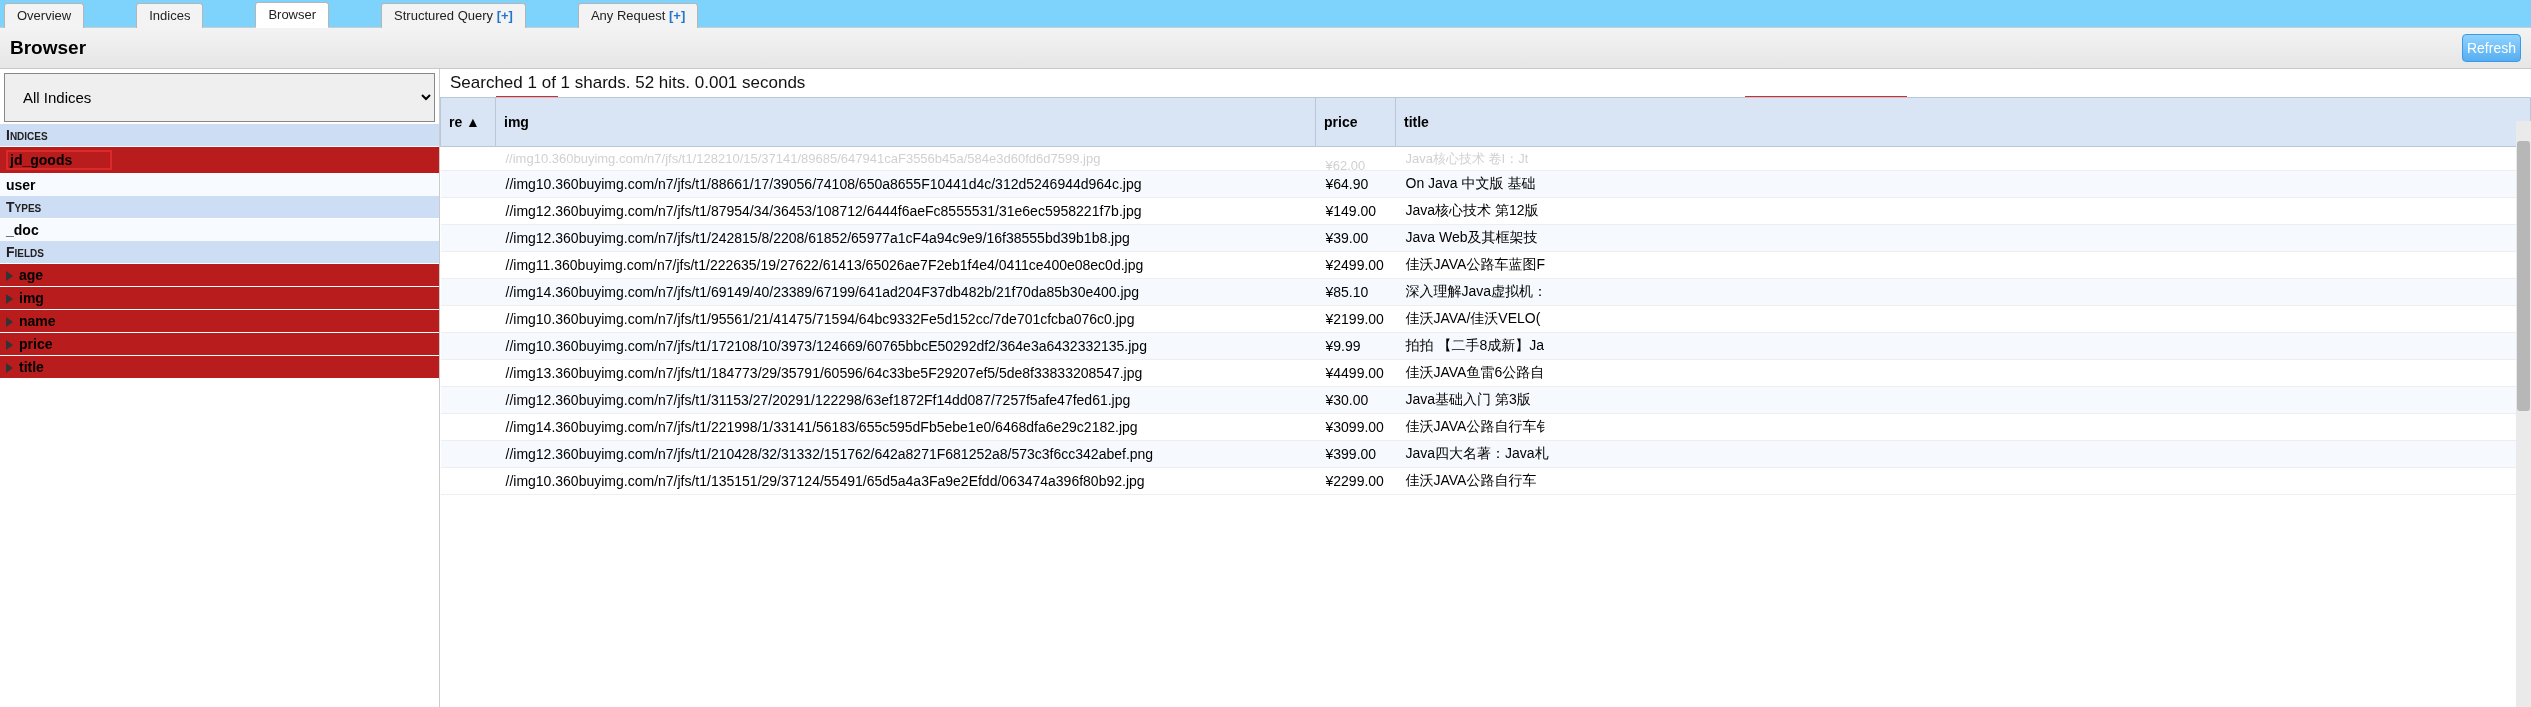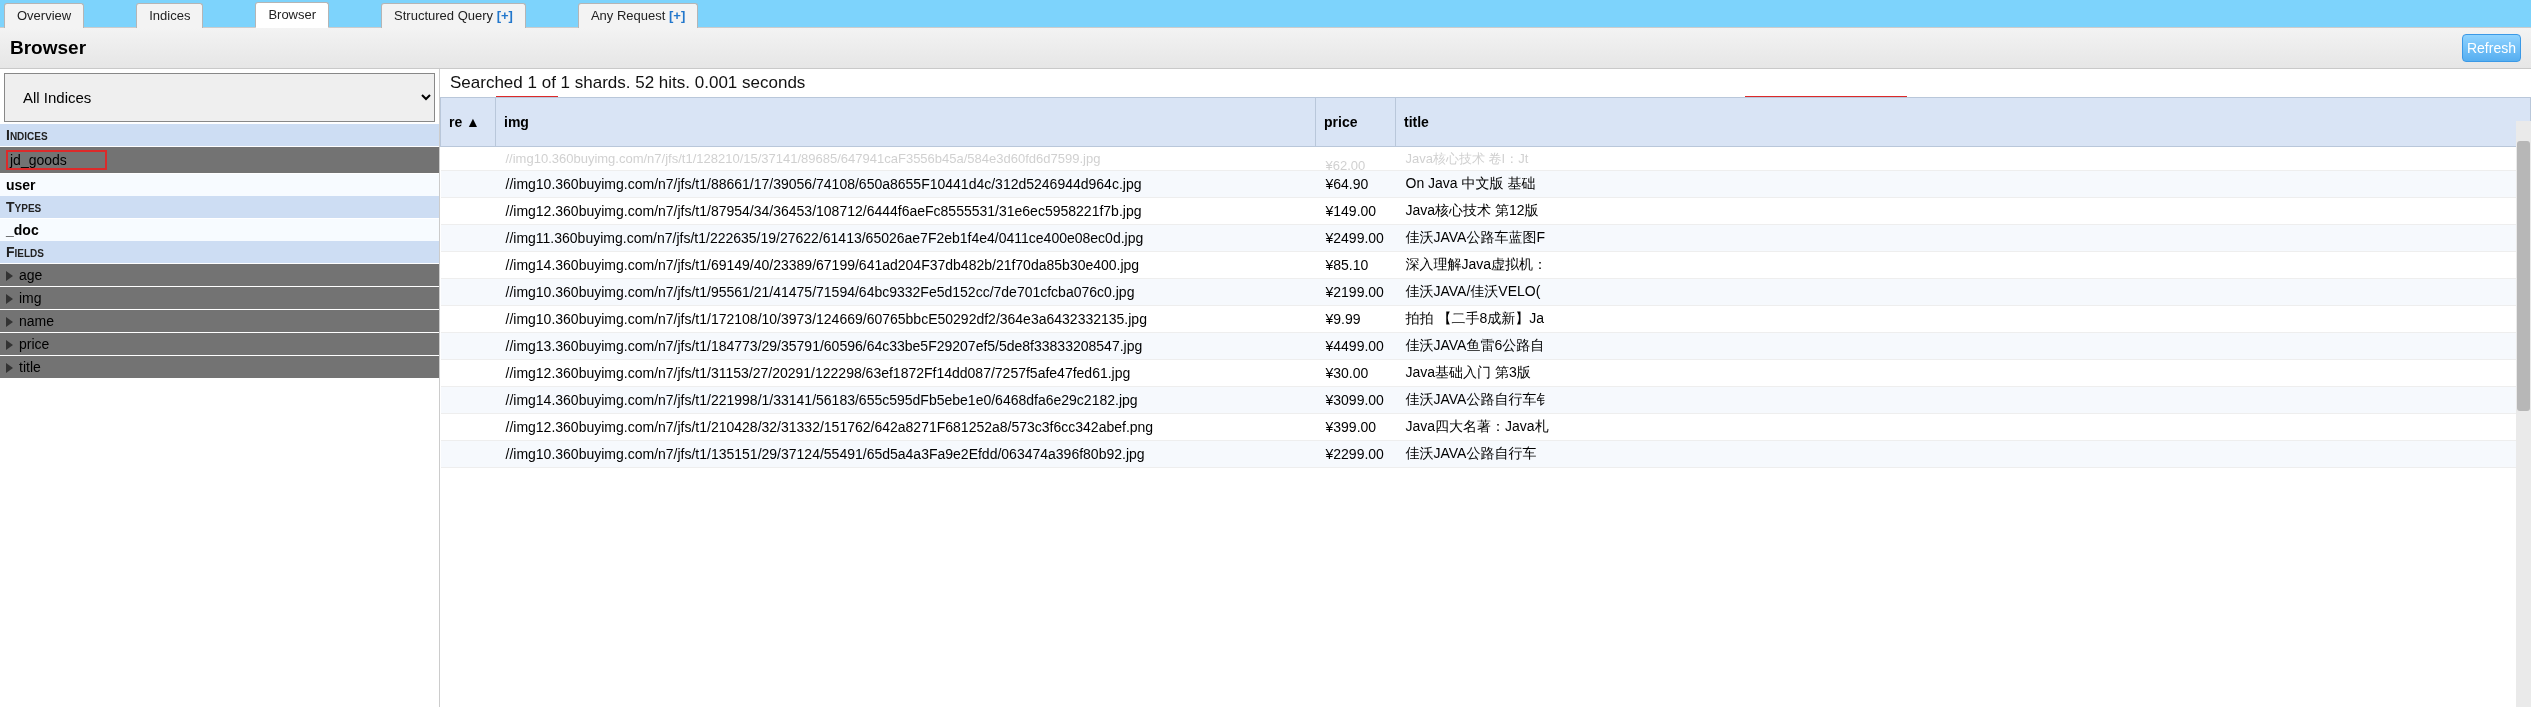--- a/index.html
+++ b/index.html
@@ -87,21 +87,22 @@
     color: #222;
   }
   .item {
     padding: 3px 6px;
     background: #eaf1fb;
     border-top: 1px solid #fff;
     cursor: pointer;
     font-size: 14px;
   }
   .item.selected {
-    background: #737373;
+    background: #b91c1c;
+    font-weight: bold;
   }
   .item.plain { background: #f7fbff; font-weight: bold; }
   .red-box { border: 2px solid #dc2a2a; display: inline-block; padding: 0px 38px 0px 2px; }
   .caret {
     display: inline-block;
     width: 0; height: 0;
     border-top: 5px solid transparent;
     border-bottom: 5px solid transparent;
     border-left: 7px solid #333;
     margin-right: 6px;
@@ -244,20 +245,26 @@
               <td>On Java 中文版 基础</td>
             </tr>
             <tr>
               <td></td>
               <td>//img12.360buyimg.com/n7/jfs/t1/87954/34/36453/108712/6444f6aeFc8555531/31e6ec5958221f7b.jpg</td>
               <td>¥149.00</td>
               <td>Java核心技术 第12版</td>
             </tr>
             <tr>
               <td></td>
+              <td>//img12.360buyimg.com/n7/jfs/t1/242815/8/2208/61852/65977a1cF4a94c9e9/16f38555bd39b1b8.jpg</td>
+              <td>¥39.00</td>
+              <td>Java Web及其框架技</td>
+            </tr>
+            <tr>
+              <td></td>
               <td>//img11.360buyimg.com/n7/jfs/t1/222635/19/27622/61413/65026ae7F2eb1f4e4/0411ce400e08ec0d.jpg</td>
               <td>¥2499.00</td>
               <td>佳沃JAVA公路车蓝图F</td>
             </tr>
             <tr>
               <td></td>
               <td>//img14.360buyimg.com/n7/jfs/t1/69149/40/23389/67199/641ad204F37db482b/21f70da85b30e400.jpg</td>
               <td>¥85.10</td>
               <td>深入理解Java虚拟机：</td>
             </tr>

